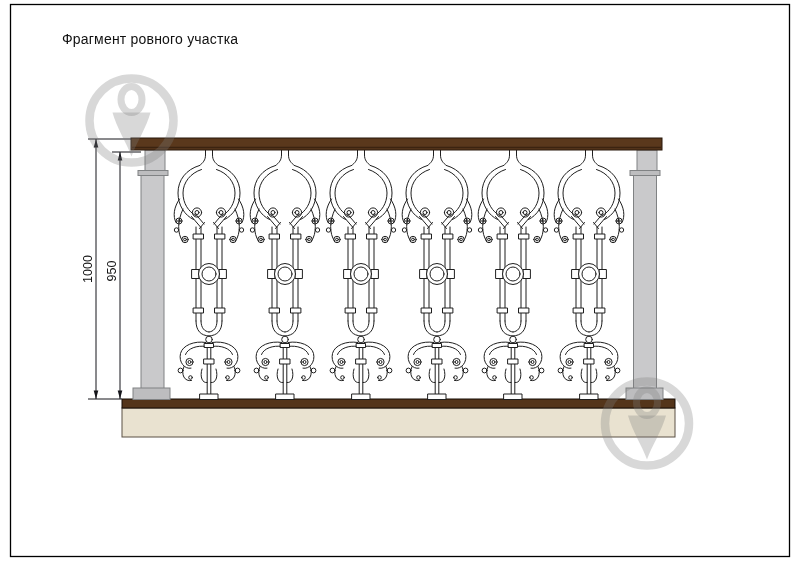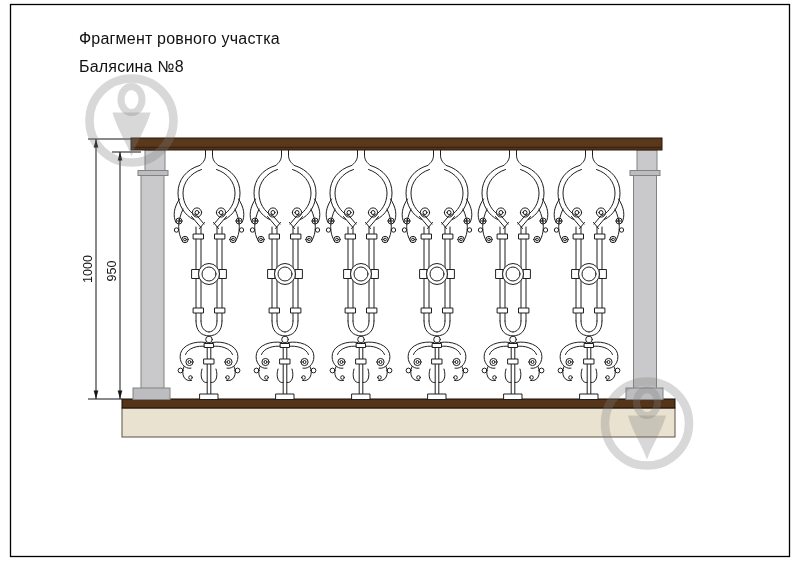--- a/index.html
+++ b/index.html
@@ -1,18 +1,18 @@
 <!DOCTYPE html>
 <html style="--handrail: #5a381c; --handrail_border: #26160a; --wood_strip: #54351a; --base_fill: #e9e2d0; --base_border: #5a5145; --column_fill: #c9c9cb; --column_border: #808284; --column_trim: #bdbdbf; --ink: #1f1f1f; --watermark: rgba(125,125,125,0.30);"><head>
 <meta charset="utf-8">
 <style>
   html,body{margin:0;padding:0;background:#fff;}
   body{width:799px;height:561px;font-family:"Liberation Sans",sans-serif;}
   .canvas{position:relative;width:799px;height:561px;background:#fff;overflow:hidden;}
-  .title-block{position:absolute;left:79px;top:25px;color:#111;font-size:16px;line-height:28px;letter-spacing:.2px;}
+  .title-block{position:absolute;left:62px;top:25px;color:#111;font-size:14px;line-height:28px;letter-spacing:.2px;text-align:center;}
   .drawing-svg{position:absolute;left:0;top:0;}
   .ln{stroke:var(--ink,#1f1f1f);stroke-width:1;fill:none;stroke-linecap:round;stroke-linejoin:round;}
   .wf{fill:#ffffff;}
   .dim{stroke:#15151a;stroke-width:1;fill:none;}
   .dimarrow{fill:#15151a;stroke:none;}
   .dimtxt{font-family:"Liberation Sans",sans-serif;font-size:12.5px;fill:#111;}
   .wm{fill:var(--watermark,rgba(125,125,125,.30));stroke:none;}
   .wms{stroke:var(--watermark,rgba(125,125,125,.30));fill:none;}
   .rail{fill:var(--handrail,#5a381c);stroke:var(--handrail_border,#26160a);stroke-width:1;}
   .strip{fill:var(--wood_strip,#54351a);stroke:#170d04;stroke-width:1;}
@@ -21,21 +21,20 @@
   .coltrim{fill:var(--column_trim,#bdbdbf);stroke:var(--column_border,#808284);stroke-width:1;}
   .frame{fill:none;stroke:#000;stroke-width:1.3;}
 </style>
 </head>
 <body>
 
 <div class="canvas">
 
   <div class="title-block">
     <div>Фрагмент ровного участка</div>
-    <div>Балясина №8</div>
   </div>
 
   <svg class="drawing-svg" width="799" height="561" viewBox="0 0 799 561" xmlns="http://www.w3.org/2000/svg" xmlns:xlink="http://www.w3.org/1999/xlink">
 
     <defs>
 
       <g id="bal-half" class="ln">
         <path d="M34.5,0 L34.5,5 C34.5,10 32,13 28.5,15.5"></path>
         <path d="M28.5,15.5 C15,19.5 7,30 7,43 C7,55.5 14,65.5 22.5,69.5"></path>
         <path d="M30.5,19.5 C19.5,23 12,32.5 12,43 C12,53.5 17.5,61.5 24.5,65.5"></path>

